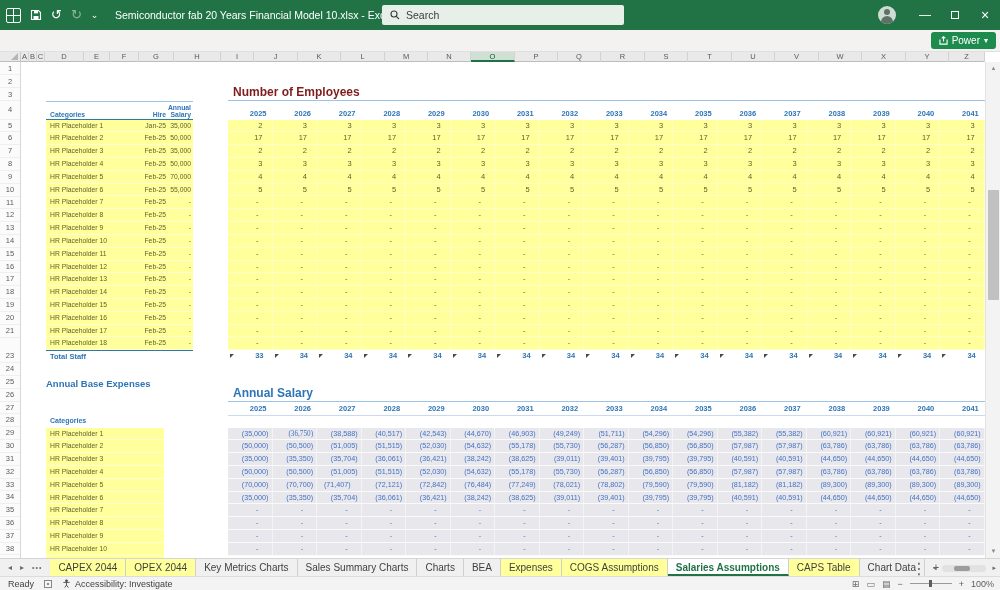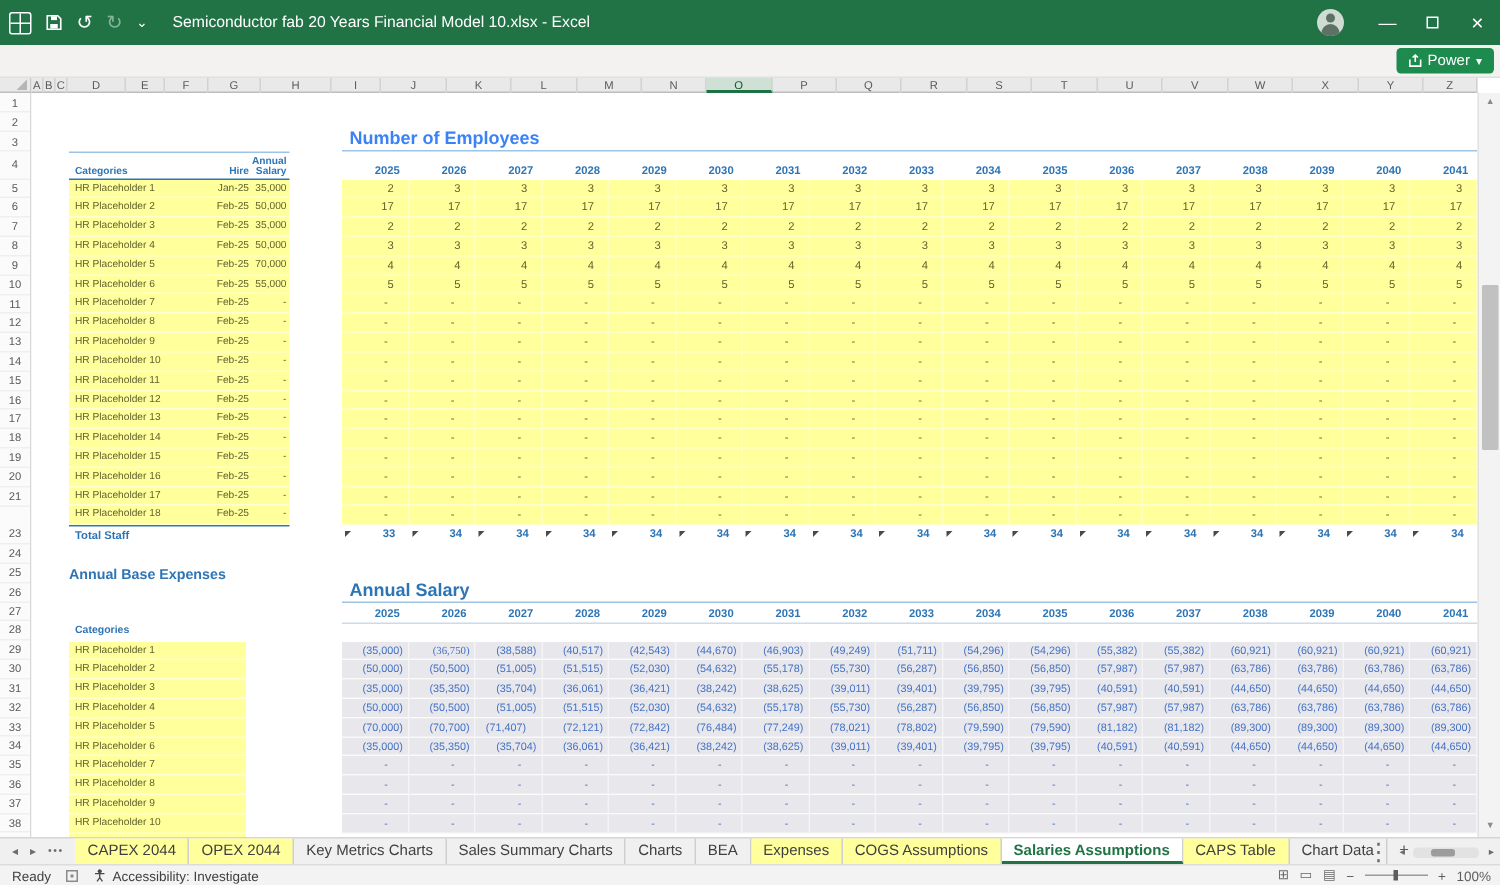--- a/index.html
+++ b/index.html
@@ -34,21 +34,21 @@
   .colh{position:absolute;top:0;height:10px;text-align:center;font-size:7.5px;line-height:10px;color:#5a5a5a;
         border-right:1px solid #d2d2d2;overflow:hidden;}
   .colh.sel{background:#cfe0d5;border-bottom:2px solid #1e7145;color:#14532d;}
   .corner{position:absolute;left:0;top:52px;width:21px;height:10px;background:#e9e9e9;border-right:1px solid #c9c9c9;border-bottom:1px solid #bdbdbd;}
   .corner:after{content:"";position:absolute;right:2px;bottom:1px;border-left:7px solid transparent;border-bottom:7px solid #b5b5b5;}
   .row-gutter{position:absolute;left:0;top:62px;width:21px;height:496px;background:#fbfbfb;border-right:1px solid #d8d8d8;}
   .rowh{position:absolute;left:0;width:20px;text-align:center;font-size:7.5px;color:#5a5a5a;border-bottom:1px solid #efefef;}
   
   .sheet{position:absolute;left:21px;top:62px;width:964px;height:496px;background:#fff;overflow:hidden;}
   .sheet-title{position:absolute;left:25px;top:11px;font-size:15px;font-weight:bold;color:#2e75b6;white-space:nowrap;}
-  .emp-heading{position:absolute;left:212px;top:23px;font-size:12px;font-weight:bold;color:#3b82f6;}
+  .emp-heading{position:absolute;left:212px;top:23px;font-size:12px;font-weight:bold;color:#7f1d1d;}
   .emp-underline{position:absolute;left:207px;top:38px;width:757px;border-top:1px solid #9dc3e6;}
   .base-heading{position:absolute;left:25px;top:316px;font-size:9.5px;font-weight:bold;color:#2e75b6;}
   .salary-heading{position:absolute;left:212px;top:324px;font-size:12px;font-weight:bold;color:#2e75b6;}
   .salary-underline{position:absolute;left:207px;top:339px;width:757px;border-top:1px solid #9dc3e6;}
   .salary-years-underline{position:absolute;left:207px;top:353px;width:757px;border-top:1px solid #cdd9ec;}
   .total-staff{position:absolute;left:29px;top:290px;font-size:7.5px;font-weight:bold;color:#2e75b6;}
   .cat-label-bottom{position:absolute;left:29px;top:355px;font-size:7px;font-weight:bold;color:#2e75b6;}
   
   .vscroll{position:absolute;left:985px;top:62px;width:15px;height:496px;background:#f3f3f3;border-left:1px solid #e2e2e2;}
   .vs-arrow{position:absolute;left:0;width:15px;height:13px;text-align:center;font-size:6px;color:#8a8a8a;line-height:13px;}
@@ -86,20 +86,27 @@
       <svg width="12" height="12" viewBox="0 0 12 12">
           <path d="M1.5 1.5h7l2 2v7h-9z" fill="none" stroke="#fff" stroke-width="1.1"></path>
           <rect x="3.5" y="7" width="5" height="3" fill="#fff"></rect>
           <rect x="4" y="1.8" width="4" height="2.6" fill="#fff"></rect>
         </svg>
       <span class="glyph">↺</span>
       <span class="glyph dim">↻</span>
       <span class="glyph" style="font-size:9px;">⌄</span>
     </div>
     <div class="doc-title">Semiconductor fab 20 Years Financial Model 10.xlsx  -  Excel</div>
+    <div class="searchbox">
+      <svg width="10" height="10" viewBox="0 0 10 10">
+          <circle cx="4" cy="4" r="3" fill="none" stroke="#3c3c3c" stroke-width="1.1"></circle>
+          <line x1="6.3" y1="6.3" x2="9" y2="9" stroke="#3c3c3c" stroke-width="1.1"></line>
+        </svg>
+      <span>Search</span>
+    </div>
     <div class="win-controls">
       <span class="avatar"></span>
       <span class="winbtn">—</span>
       <span class="winbtn">
           <span class="restore-glyph"></span>
         </span>
       <span class="winbtn" style="font-size:14px;">×</span>
     </div>
   </div>
 

